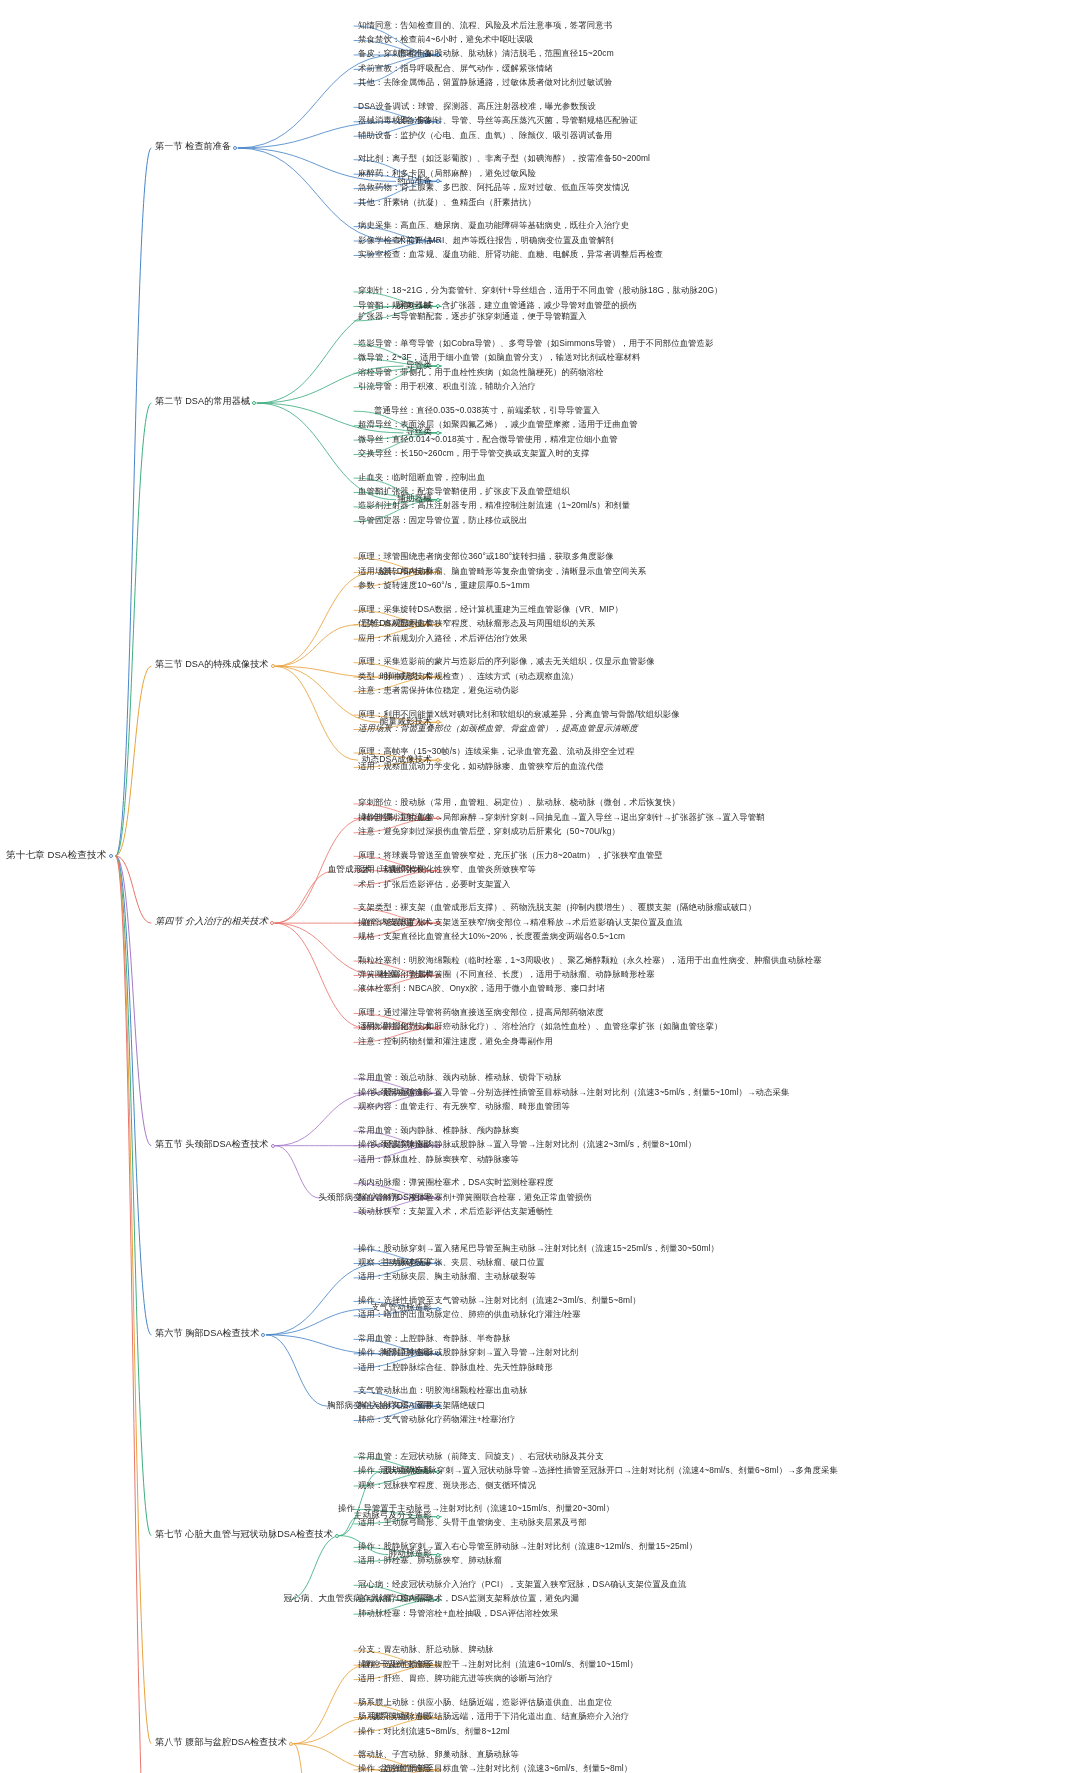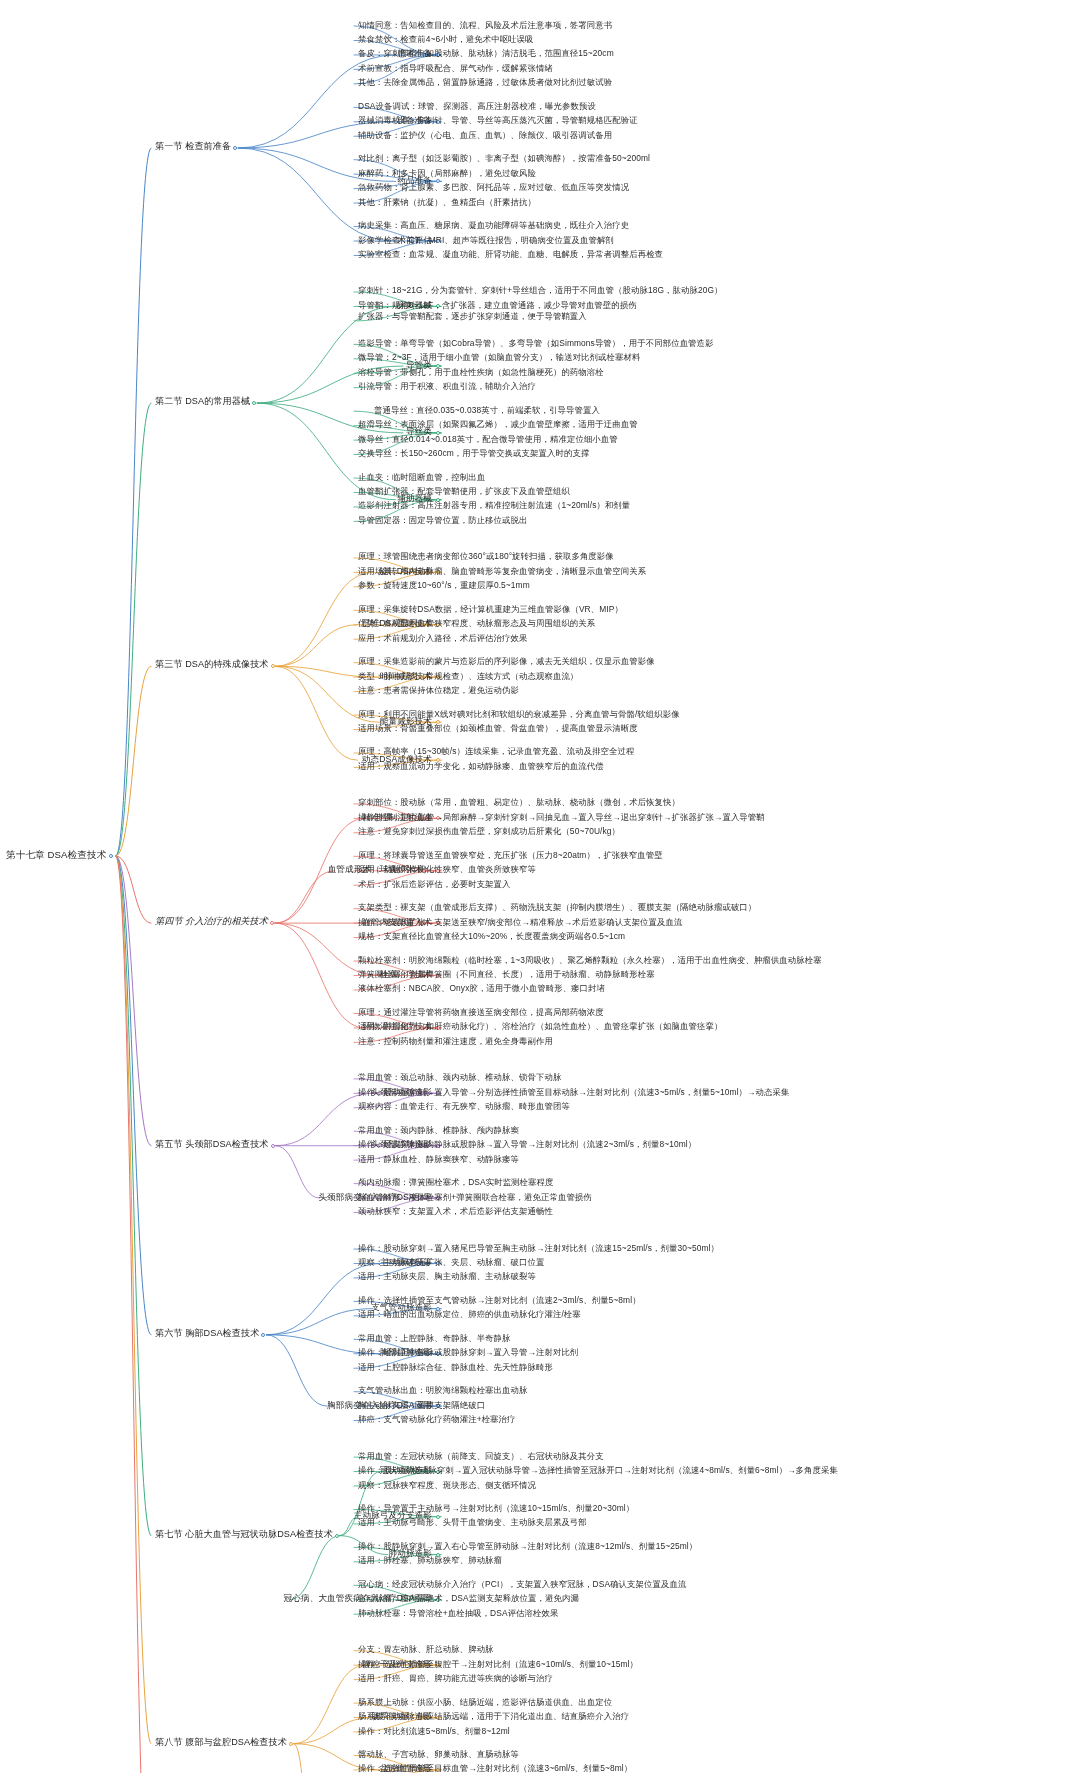--- a/index.html
+++ b/index.html
@@ -291,21 +291,21 @@
       <div class="node leaf" style="left: 358px; top: 619.269px;">优势：直观显示血管狭窄程度、动脉瘤形态及与周围组织的关系</div>
       <div class="node leaf" style="left: 358px; top: 633.739px;">应用：术前规划介入路径，术后评估治疗效果</div>
       <div class="node sub" style="right: 648px; top: 671.65px;">时间减影技术</div>
       <div class="dot c2" style="left: 436px; top: 675.15px;"></div>
       <div class="node leaf" style="left: 358px; top: 657.18px;">原理：采集造影前的蒙片与造影后的序列影像，减去无关组织，仅显示血管影像</div>
       <div class="node leaf" style="left: 358px; top: 671.65px;">类型：脉冲方式（常规检查）、连续方式（动态观察血流）</div>
       <div class="node leaf" style="left: 358px; top: 686.12px;">注意：患者需保持体位稳定，避免运动伪影</div>
       <div class="node sub" style="right: 648px; top: 716.796px;">能量减影技术</div>
       <div class="dot c2" style="left: 436px; top: 720.296px;"></div>
       <div class="node leaf" style="left: 358px; top: 709.561px;">原理：利用不同能量X线对碘对比剂和软组织的衰减差异，分离血管与骨骼/软组织影像</div>
-      <div class="node leaf" style="left: 358px; top: 724.031px;">适用场景：骨骼重叠部位（如颈椎血管、骨盆血管），提高血管显示清晰度</div>
+      <div class="node leaf" style="left: 358px; top: 724.031px; font-style: italic;">适用场景：骨骼重叠部位（如颈椎血管、骨盆血管），提高血管显示清晰度</div>
       <div class="node sub" style="right: 648px; top: 754.708px;">动态DSA成像技术</div>
       <div class="dot c2" style="left: 436px; top: 758.208px;"></div>
       <div class="node leaf" style="left: 358px; top: 747.473px;">原理：高帧率（15~30帧/s）连续采集，记录血管充盈、流动及排空全过程</div>
       <div class="node leaf" style="left: 358px; top: 761.943px;">适用：观察血流动力学变化，如动静脉瘘、血管狭窄后的血流代偿</div>
       <div class="node sec" style="left: 155px; top: 917.14px; font-style: italic;">第四节 介入治疗的相关技术</div>
       <div class="dot c3" style="left: 269.953px; top: 921.14px;"></div>
       <div class="node sub" style="right: 648px; top: 812.877px;">精准控制注射流速</div>
       <div class="dot c3" style="left: 436px; top: 816.377px;"></div>
       <div class="node leaf" style="left: 358px; top: 798.407px;">穿刺部位：股动脉（常用，血管粗、易定位）、肱动脉、桡动脉（微创，术后恢复快）</div>
       <div class="node leaf" style="left: 358px; top: 812.877px;">操作步骤：定位血管→局部麻醉→穿刺针穿刺→回抽见血→置入导丝→退出穿刺针→扩张器扩张→置入导管鞘</div>
@@ -370,21 +370,21 @@
       <div class="node leaf" style="left: 358px; top: 1415.12px;">肺癌：支气管动脉化疗药物灌注+栓塞治疗</div>
       <div class="node sec" style="left: 155px; top: 1529.66px;">第七节 心脏大血管与冠状动脉DSA检查技术</div>
       <div class="dot c6" style="left: 334.922px; top: 1533.66px;"></div>
       <div class="node sub" style="right: 648px; top: 1466.05px;">冠状动脉造影</div>
       <div class="dot c6" style="left: 436px; top: 1469.55px;"></div>
       <div class="node leaf" style="left: 358px; top: 1451.58px;">常用血管：左冠状动脉（前降支、回旋支）、右冠状动脉及其分支</div>
       <div class="node leaf" style="left: 358px; top: 1466.05px;">操作：股动脉/桡动脉穿刺→置入冠状动脉导管→选择性插管至冠脉开口→注射对比剂（流速4~8ml/s、剂量6~8ml）→多角度采集</div>
       <div class="node leaf" style="left: 358px; top: 1480.52px;">观察：冠脉狭窄程度、斑块形态、侧支循环情况</div>
       <div class="node sub" style="right: 648px; top: 1511.2px;">主动脉弓及分支造影</div>
       <div class="dot c6" style="left: 436px; top: 1514.7px;"></div>
-      <div class="node leaf" style="left: 358px; top: 1503.96px; text-align: right;">操作：导管置于主动脉弓→注射对比剂（流速10~15ml/s、剂量20~30ml）</div>
+      <div class="node leaf" style="left: 338px; top: 1503.96px; text-align: right;">操作：导管置于主动脉弓→注射对比剂（流速10~15ml/s、剂量20~30ml）</div>
       <div class="node leaf" style="left: 358px; top: 1518.43px;">适用：主动脉弓畸形、头臂干血管病变、主动脉夹层累及弓部</div>
       <div class="node sub" style="right: 648px; top: 1549.11px;">肺动脉造影</div>
       <div class="dot c6" style="left: 436px; top: 1552.61px;"></div>
       <div class="node leaf" style="left: 358px; top: 1541.88px;">操作：股静脉穿刺→置入右心导管至肺动脉→注射对比剂（流速8~12ml/s、剂量15~25ml）</div>
       <div class="node leaf" style="left: 358px; top: 1556.35px;">适用：肺栓塞、肺动脉狭窄、肺动脉瘤</div>
       <div class="node sub" style="right: 648px; top: 1594.26px;">冠心病、大血管疾病介入治疗DSA引导</div>
       <div class="dot c6" style="left: 436px; top: 1597.76px;"></div>
       <div class="node leaf" style="left: 358px; top: 1579.79px;">冠心病：经皮冠状动脉介入治疗（PCI），支架置入狭窄冠脉，DSA确认支架位置及血流</div>
       <div class="node leaf" style="left: 358px; top: 1594.26px;">主动脉瘤：腔内隔绝术，DSA监测支架释放位置，避免内漏</div>
       <div class="node leaf" style="left: 358px; top: 1608.73px;">肺动脉栓塞：导管溶栓+血栓抽吸，DSA评估溶栓效果</div>

